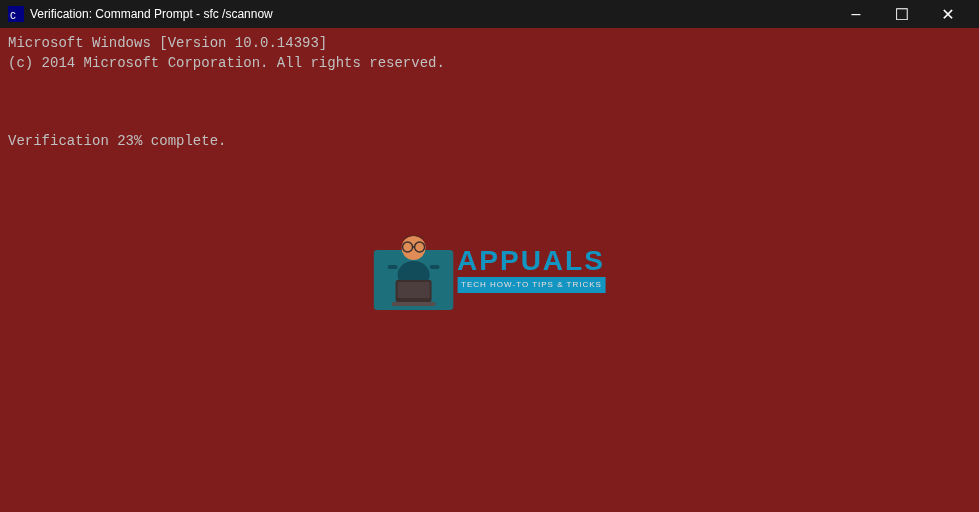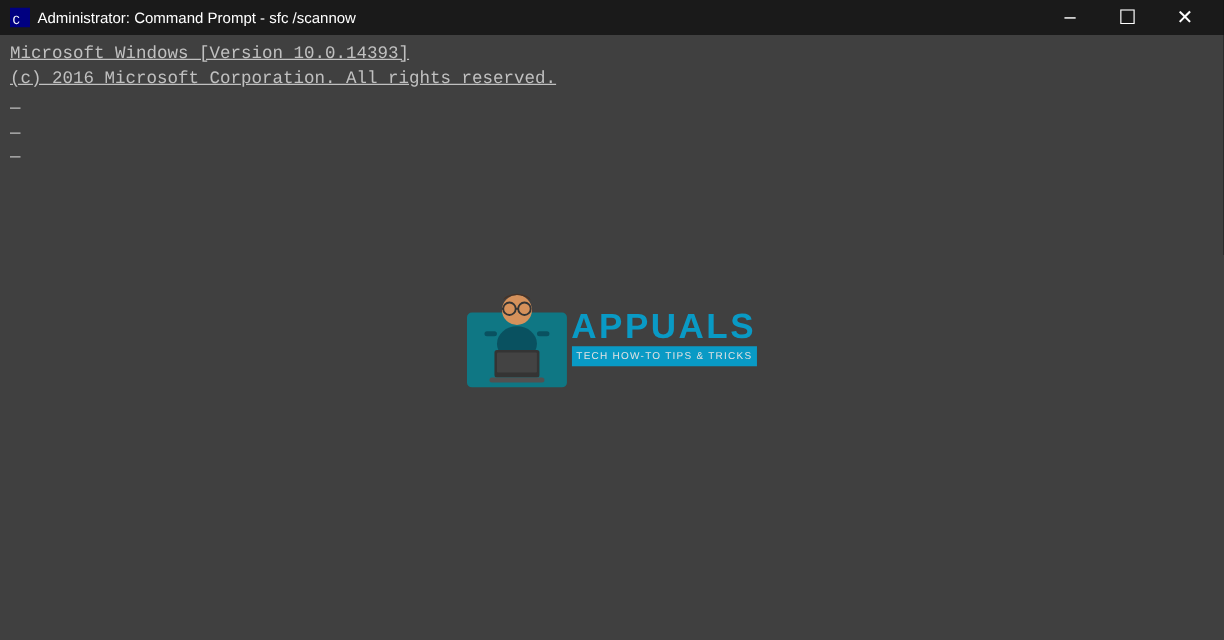--- a/index.html
+++ b/index.html
@@ -48,29 +48,28 @@
       color: #fff;
       font-size: 16px;
       cursor: pointer;
       display: flex;
       align-items: center;
       justify-content: center;
       font-family: 'Segoe UI', Arial, sans-serif;
     }
 
     .terminal-body {
-      background: #404040;
+      background: #7f1d1d;
       color: #c0c0c0;
       padding: 6px 8px;
       font-size: 14px;
       line-height: 1.4;
       height: calc(512px - 28px);
       position: relative;
       overflow: hidden;
-      text-decoration: underline;
     }
 
     .terminal-line {
       white-space: pre;
       display: block;
     }
 
     .terminal-line.empty {
       height: 1.4em;
     }
@@ -122,35 +121,36 @@
   </style>
 </head>
 <body>
 
 <div class="title-bar">
 
   <svg class="title-bar-icon" viewBox="0 0 16 16">
     <rect width="16" height="16" fill="#000080"></rect>
     <text x="2" y="13" font-size="10" fill="white" font-family="Courier New">C</text>
   </svg>
-  <span class="title-bar-text">Administrator: Command Prompt - sfc  /scannow</span>
+  <span class="title-bar-text">Verification: Command Prompt - sfc  /scannow</span>
   <div class="title-bar-controls">
     <button class="title-bar-btn">–</button>
     <button class="title-bar-btn">☐</button>
     <button class="title-bar-btn close">✕</button>
   </div>
 </div>
 
 <div class="terminal-body">
   <div id="terminal-lines">
       <div class="terminal-line">Microsoft Windows [Version 10.0.14393]</div>
-      <div class="terminal-line">(c) 2016 Microsoft Corporation. All rights reserved.</div>
+      <div class="terminal-line">(c) 2014 Microsoft Corporation. All rights reserved.</div>
       <div class="terminal-line empty"> </div>
       <div class="terminal-line empty"> </div>
       <div class="terminal-line empty"> </div>
+      <div class="terminal-line">Verification 23% complete.</div>
     </div>
 
   <div class="watermark">
 
     <svg class="watermark-svg" viewBox="0 0 80 80">
 
       <rect x="0" y="20" width="80" height="60" rx="4" fill="#008899" opacity="0.9"></rect>
 
       <circle cx="40" cy="18" r="12" fill="#f0a060"></circle>
 

